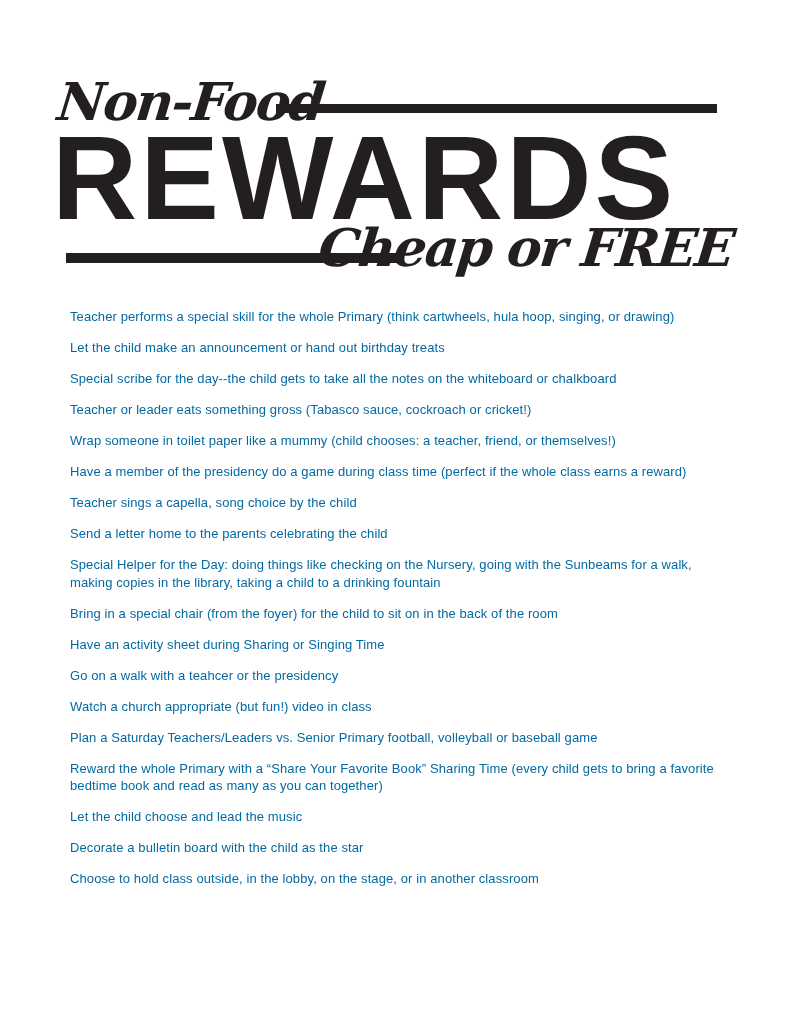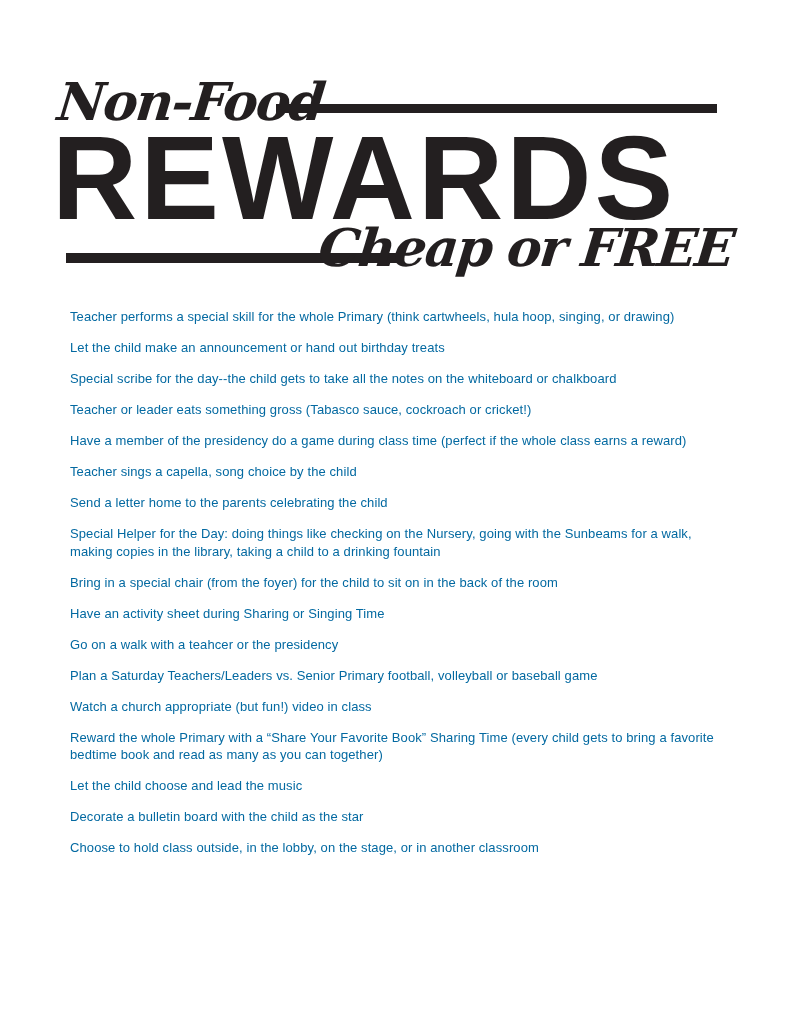--- a/index.html
+++ b/index.html
@@ -96,38 +96,39 @@
   <main class="list">
 
       <p class="list-item">Teacher performs a special skill for the whole Primary (think cartwheels, hula hoop, singing, or drawing)</p>
 
       <p class="list-item">Let the child make an announcement or hand out birthday treats</p>
 
       <p class="list-item">Special scribe for the day--the child gets to take all the notes on the whiteboard or chalkboard</p>
 
       <p class="list-item">Teacher or leader eats something gross (Tabasco sauce, cockroach or cricket!)</p>
 
+      <p class="list-item">Wrap someone in toilet paper like a mummy (child chooses: a teacher, friend, or themselves!)</p>
 
       <p class="list-item">Have a member of the presidency do a game during class time (perfect if the whole class earns a reward)</p>
 
       <p class="list-item">Teacher sings a capella, song choice by the child</p>
 
       <p class="list-item">Send a letter home to the parents celebrating the child</p>
 
       <p class="list-item">Special Helper for the Day: doing things like checking on the Nursery, going with the Sunbeams for a walk, making copies in the library, taking a child to a drinking fountain</p>
 
       <p class="list-item">Bring in a special chair (from the foyer) for the child to sit on in the back of the room</p>
 
       <p class="list-item">Have an activity sheet during Sharing or Singing Time</p>
 
       <p class="list-item">Go on a walk with a teahcer or the presidency</p>
 
+      <p class="list-item">Watch a church appropriate (but fun!) video in class</p>
+
       <p class="list-item">Plan a Saturday Teachers/Leaders vs. Senior Primary football, volleyball or baseball game</p>
-
-      <p class="list-item">Watch a church appropriate (but fun!) video in class</p>
 
       <p class="list-item">Reward the whole Primary with a “Share Your Favorite Book” Sharing Time (every child gets to bring a favorite bedtime book and read as many as you can together)</p>
 
 
       <p class="list-item">Let the child choose and lead the music</p>
 
       <p class="list-item">Decorate a bulletin board with the child as the star</p>
 
       <p class="list-item">Choose to hold class outside, in the lobby, on the stage, or in another classroom</p>
     </main>

